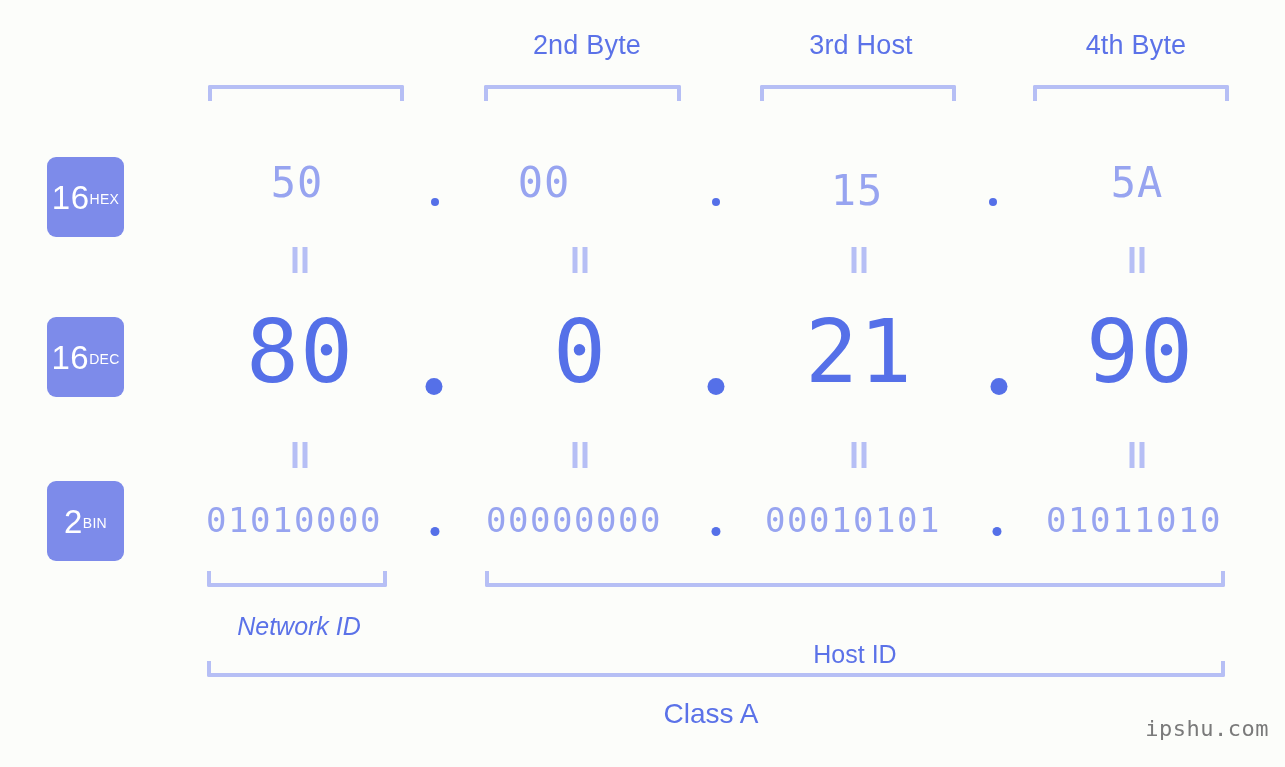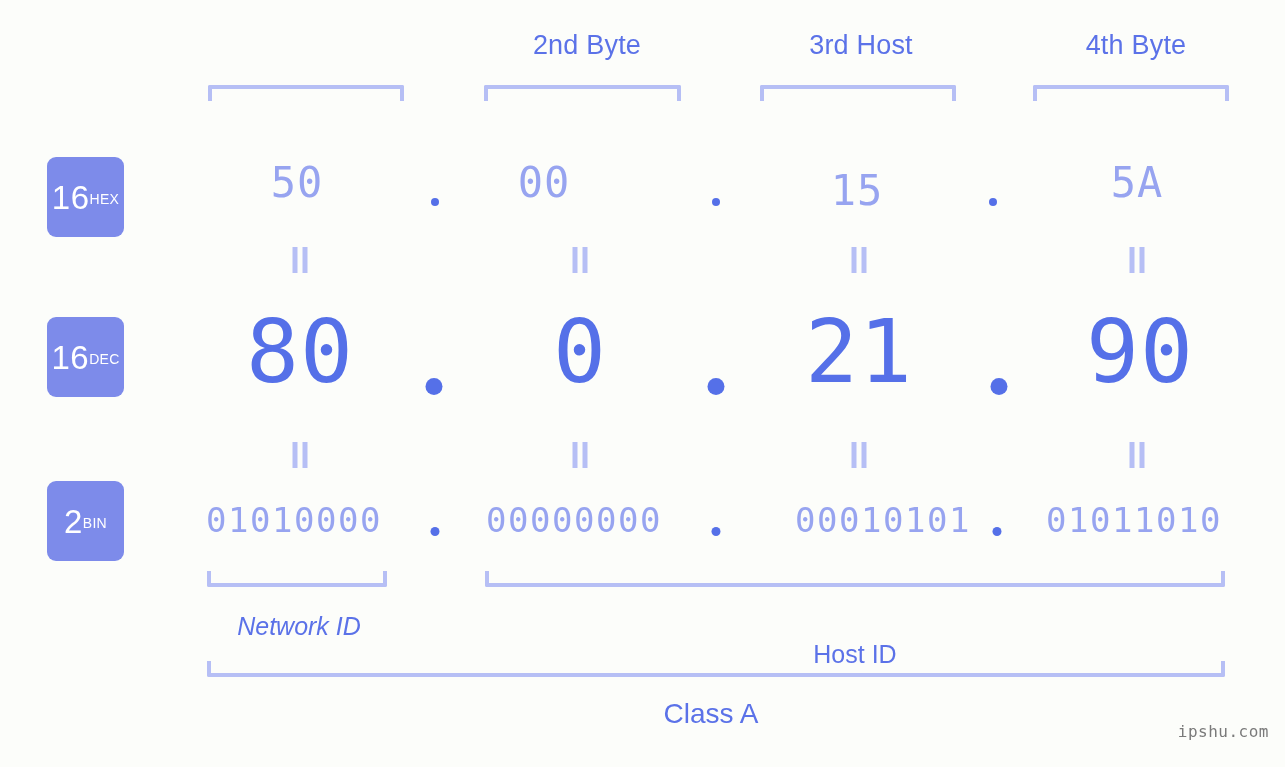--- a/index.html
+++ b/index.html
@@ -147,21 +147,21 @@
     transform: translateX(-50%);
     white-space: nowrap;
   }
 
   
   .watermark {
     position: absolute;
     right: 16px;
     bottom: 26px;
     font-family: "DejaVu Sans Mono", monospace;
-    font-size: 16px;
+    font-size: 22px;
     color: #7a7a7a;
     letter-spacing: 0.5px;
     margin-top: 32px;
   }
 </style>
 </head>
 <body>
 
 <div class="stage">
 
@@ -236,21 +236,21 @@
       <i></i>
     </div>
 
   <div class="badge" style="top:481px;">
     <span class="num">2</span>
     <span class="nm">BIN</span>
   </div>
   <div class="row-bin">
     <div class="val" style="left:294px;">01010000</div>
     <div class="val" style="left:574px;">00000000</div>
-    <div class="val" style="left:883px;">00010101</div>
+    <div class="val" style="left:853px;">00010101</div>
     <div class="val" style="left:1134px;">01011010</div>
     <div class="dot dot-bin" style="left:435px;"></div>
     <div class="dot dot-bin" style="left:716px;"></div>
     <div class="dot dot-bin" style="left:997px;"></div>
   </div>
 
   <div class="bracket-bottom" style="left:207px; width:180px; top:571px;"></div>
   <div class="bracket-bottom" style="left:485px; width:740px; top:571px;"></div>
 
   <div class="section-label" style="left:299px; top:612px;font-style:italic;">Network ID</div>

